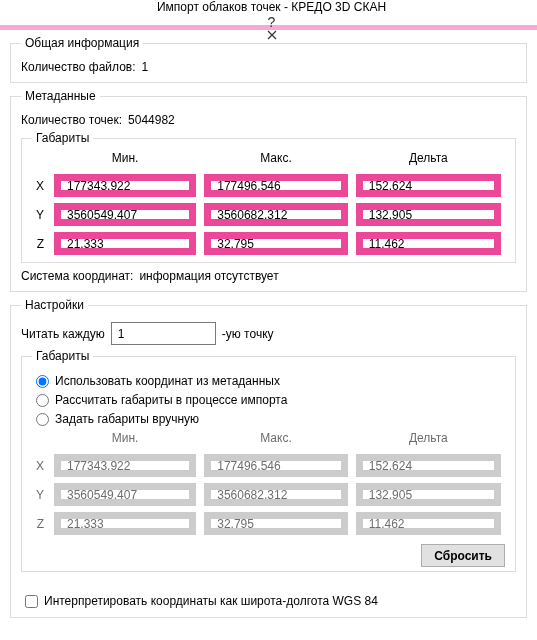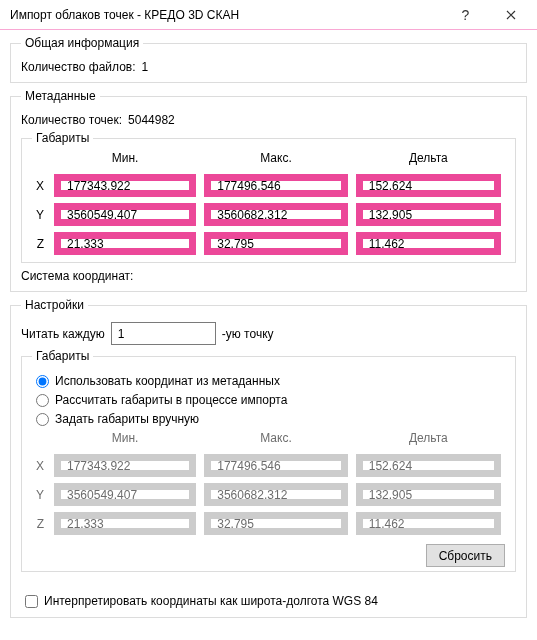--- a/index.html
+++ b/index.html
@@ -9,24 +9,25 @@
     font-size: 12px;
     background: #fff;
     color: #000;
     width: 537px;
     height: 640px;
     overflow: hidden;
   }
   .titlebar {
     height: 30px;
     background: #fff;
-    border-bottom: 1px solid #f9a8d4;
+    border-bottom: 5px solid #f9a8d4;
     display: flex;
     align-items: center;
     padding: 0 4px 0 10px;
+    flex-direction: column;
   }
   .titlebar .title { flex: 1; font-size: 12px; }
   .titlebar .tbbtn {
     width: 45px; height: 29px;
     display:flex; align-items:center; justify-content:center;
     color:#333;
   }
   .titlebar .tbbtn svg { width:10px; height:10px; }
   .titlebar .help { font-size:14px; font-weight:400; }
 
@@ -67,21 +68,21 @@
   }
   input[type=text].inline {
     width: 105px;
     height: 23px;
     border:1px solid #7a7a7a;
     padding:2px 6px;
     font:inherit;
   }
   .radio-row, .check-row { display:flex; align-items:center; gap:6px; margin:5px 0 5px 4px; }
   .radio-row input, .check-row input { margin:0; width:13px; height:13px; }
-  .btnrow { display:flex; justify-content:flex-end; gap:8px; margin-top:6px; }
+  .btnrow { display:flex; justify-content:flex-end; gap:8px; margin-top:6px;font-weight:bold; }
   button.win {
     min-width: 75px;
     height: 23px;
     border:1px solid #adadad;
     background:#e1e1e1;
     font:inherit;
     padding:0 12px;
   }
   .footer {
     display:flex; justify-content:flex-end; gap:8px;
@@ -145,20 +146,21 @@
           <td><input type="text" class="field" readonly="" value="21,333" style=""></td>
           <td><input type="text" class="field" readonly="" value="32,795" style=""></td>
           <td><input type="text" class="field" readonly="" value="11,462" style=""></td>
         </tr>
       </tbody>
         </table>
     </fieldset>
 
     <div class="kv" style="margin-top:6px;">
       <span class="lab">Система координат:</span>
+      <span class="val">информация отсутствует</span>
     </div>
   </fieldset>
 
   <fieldset class="gb">
     <legend>Настройки</legend>
     <div class="kv">
       <span class="lab">Читать каждую</span>
       <input type="text" class="inline" value="1" style="">
       <span class="lab">-ую точку</span>
     </div>

